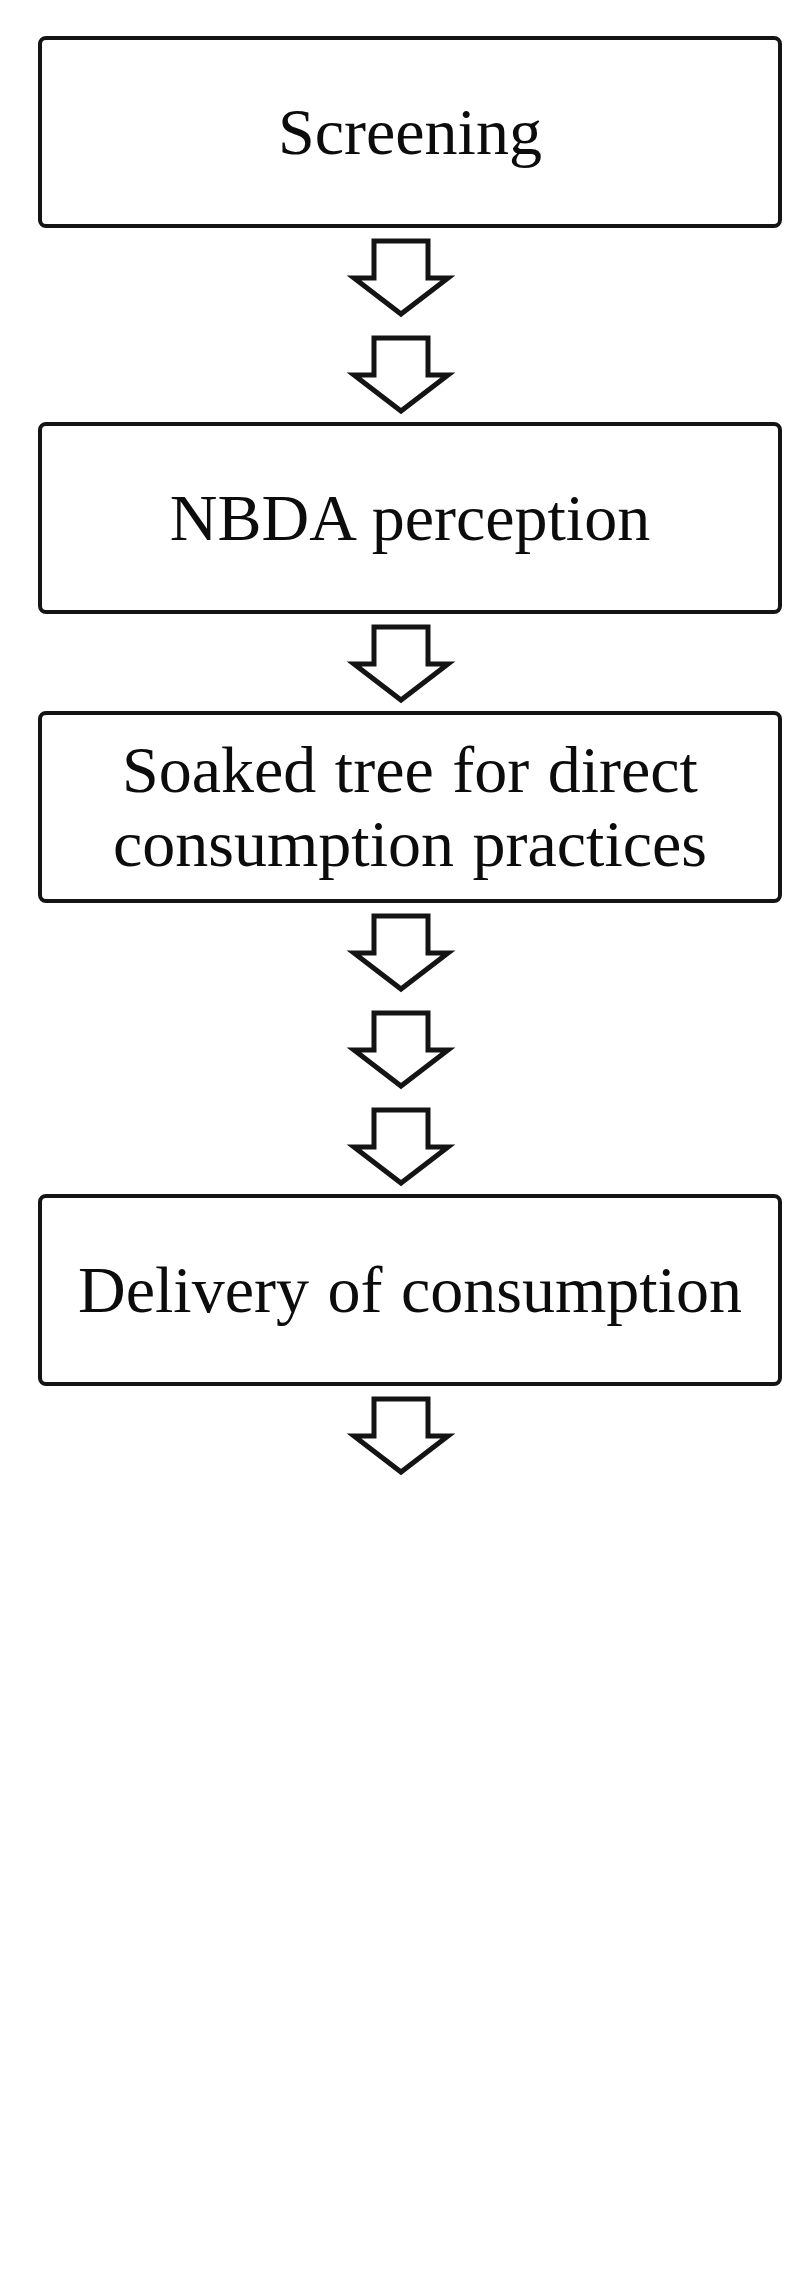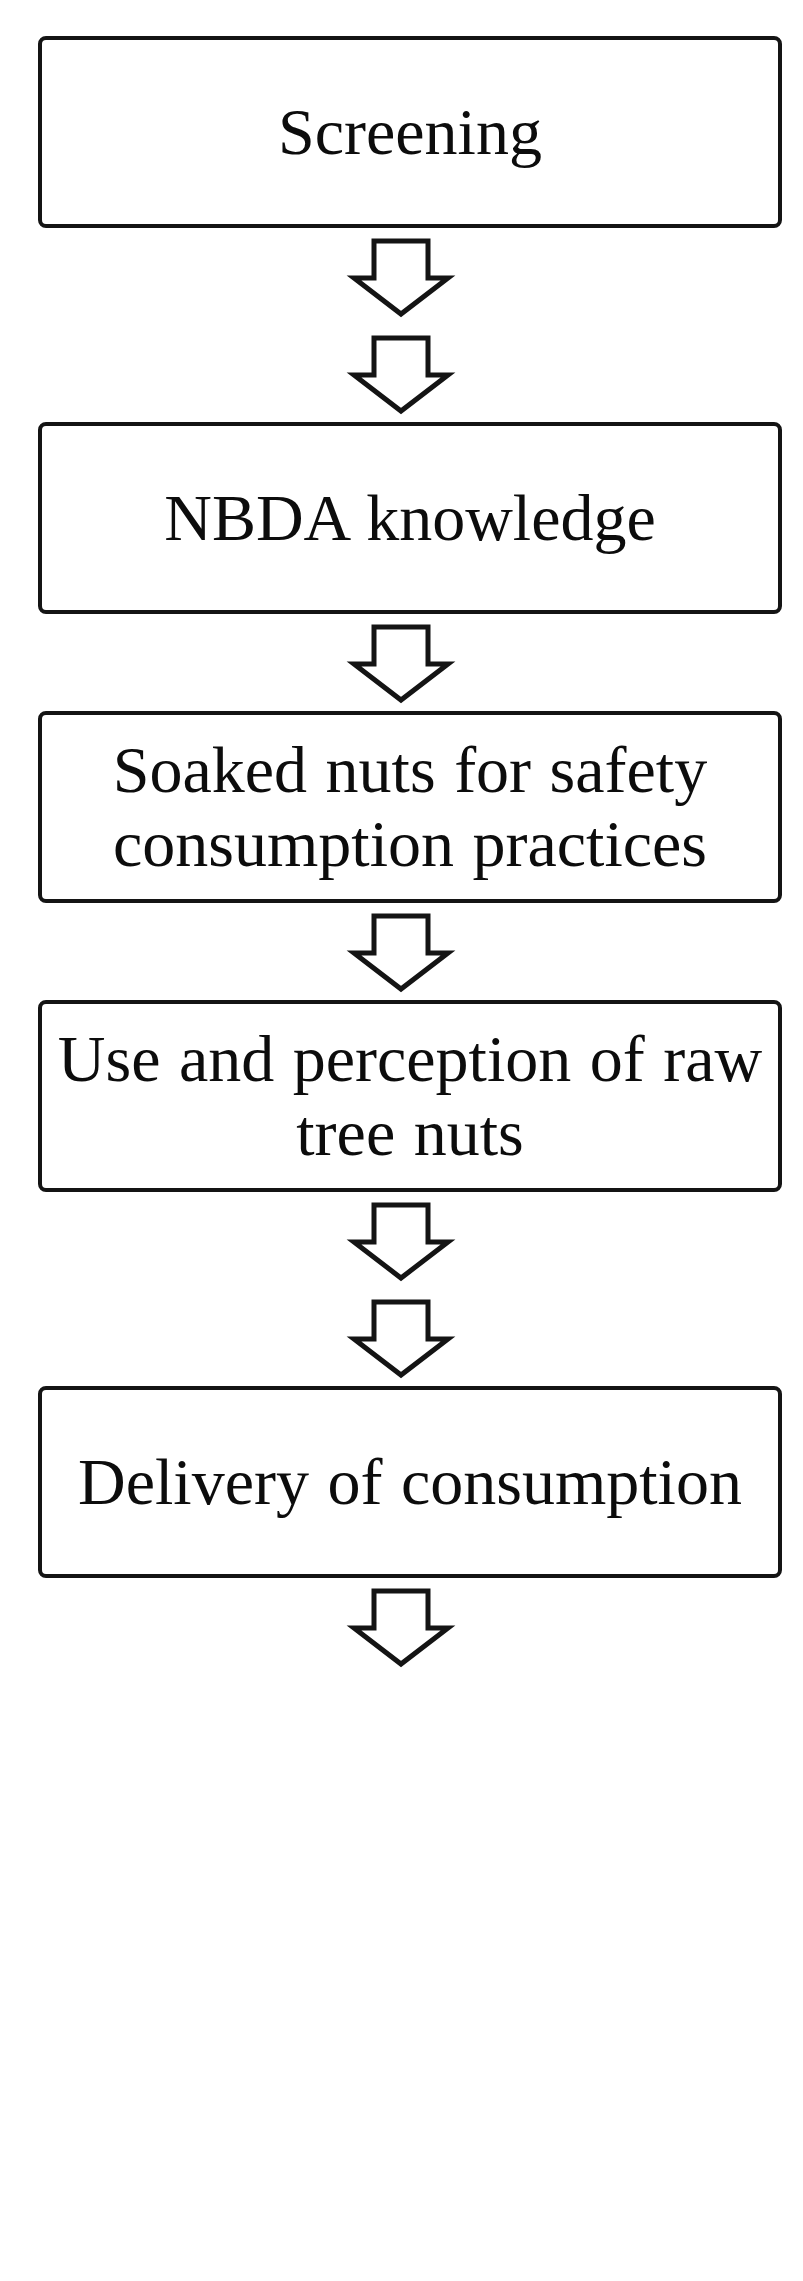--- a/index.html
+++ b/index.html
@@ -66,39 +66,35 @@
       <svg width="98" height="79" viewBox="0 0 98 79">
         <path d="M22 3 H76 V40 H96 L49 76 L2 40 H22 Z" fill="#ffffff" stroke="#141414" stroke-width="5" stroke-linejoin="miter"></path>
       </svg>
     </div>
     <div class="arrow-wrap">
       <svg width="98" height="79" viewBox="0 0 98 79">
         <path d="M22 3 H76 V40 H96 L49 76 L2 40 H22 Z" fill="#ffffff" stroke="#141414" stroke-width="5" stroke-linejoin="miter"></path>
       </svg>
     </div>
     <div class="flow-box">
-      <span class="label">NBDA knowledge</span>
+      <span class="label">NBDA perception</span>
     </div>
     <div class="arrow-wrap">
       <svg width="98" height="79" viewBox="0 0 98 79">
         <path d="M22 3 H76 V40 H96 L49 76 L2 40 H22 Z" fill="#ffffff" stroke="#141414" stroke-width="5" stroke-linejoin="miter"></path>
       </svg>
     </div>
     <div class="flow-box">
-      <span class="label">Soaked nuts for safety
+      <span class="label">Soaked tree for direct
 consumption practices</span>
     </div>
     <div class="arrow-wrap">
       <svg width="98" height="79" viewBox="0 0 98 79">
         <path d="M22 3 H76 V40 H96 L49 76 L2 40 H22 Z" fill="#ffffff" stroke="#141414" stroke-width="5" stroke-linejoin="miter"></path>
       </svg>
-    </div>
-    <div class="flow-box">
-      <span class="label">Use and perception of raw
-tree nuts</span>
     </div>
     <div class="arrow-wrap">
       <svg width="98" height="79" viewBox="0 0 98 79">
         <path d="M22 3 H76 V40 H96 L49 76 L2 40 H22 Z" fill="#ffffff" stroke="#141414" stroke-width="5" stroke-linejoin="miter"></path>
       </svg>
     </div>
     <div class="arrow-wrap">
       <svg width="98" height="79" viewBox="0 0 98 79">
         <path d="M22 3 H76 V40 H96 L49 76 L2 40 H22 Z" fill="#ffffff" stroke="#141414" stroke-width="5" stroke-linejoin="miter"></path>
       </svg>

